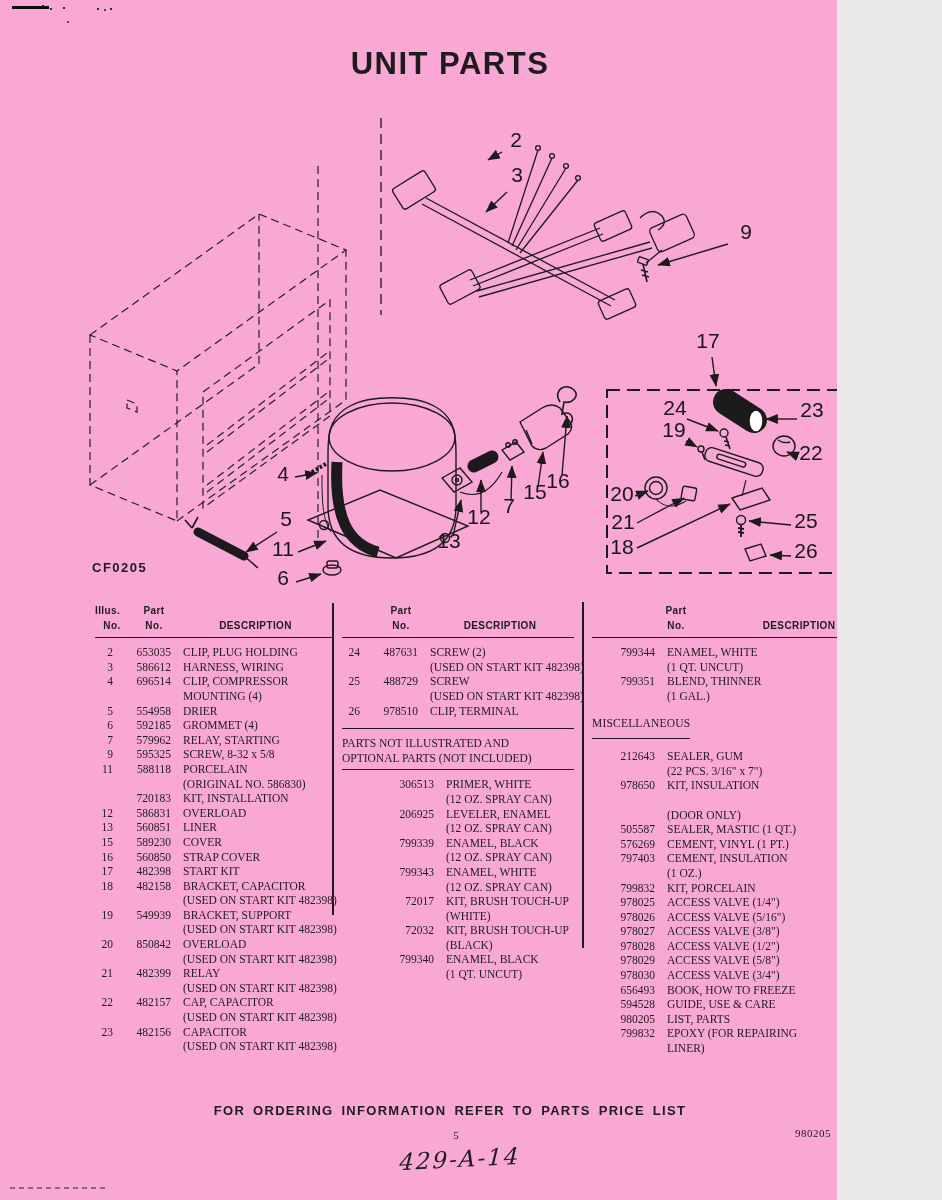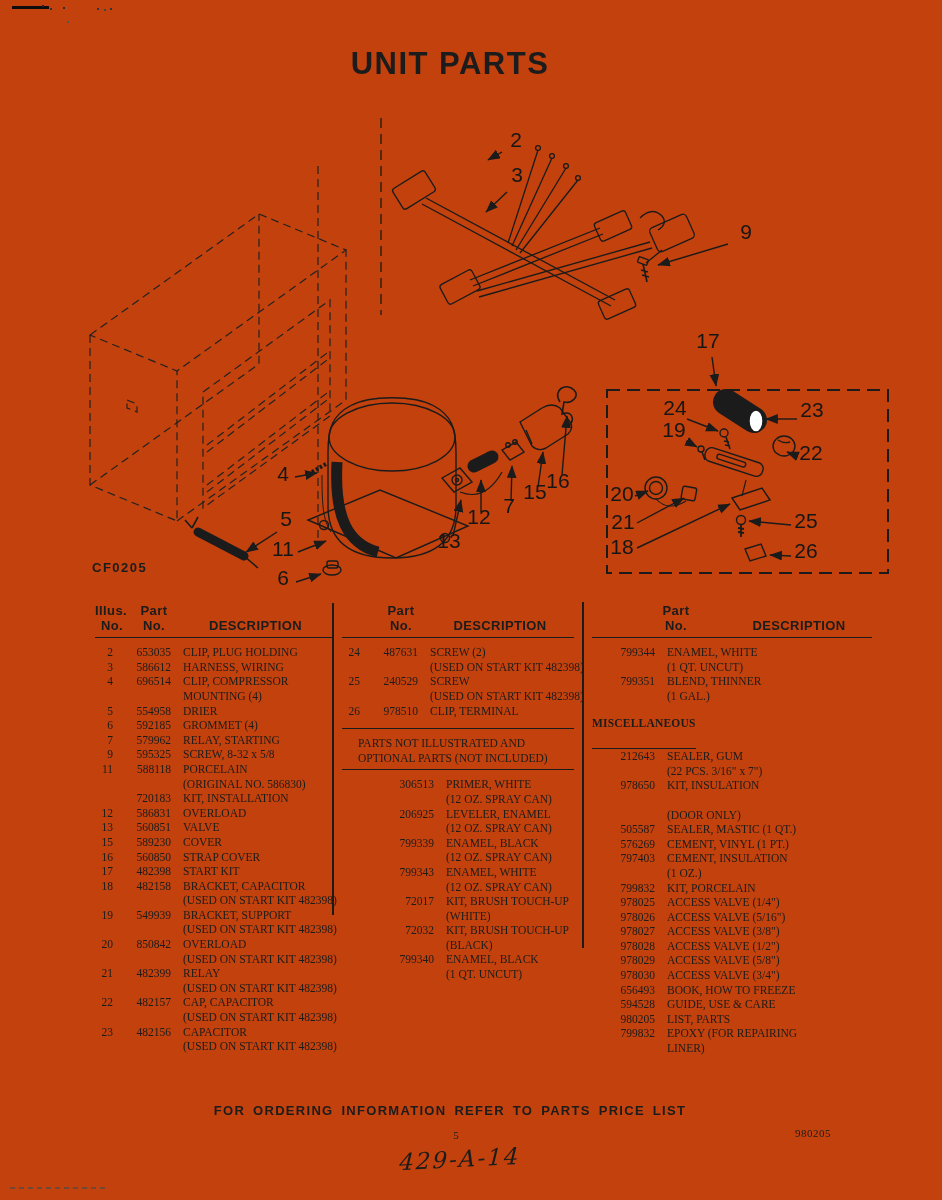--- a/index.html
+++ b/index.html
@@ -1,38 +1,38 @@
 <!DOCTYPE html>
 <html><head>
 <meta charset="utf-8">
 <style>
   html,body{margin:0;padding:0;background:#e8e8e8;}
-  .page{position:relative;width:942px;height:1200px;background:#c2410c;overflow:hidden;
+  .page{position:relative;width:837px;height:1200px;background:#f9a8d4;overflow:hidden;
         color:#1c1c1c;font-family:"Liberation Serif",serif;}
   .abs{position:absolute;}
   .title{top:48px;left:0;width:900px;text-align:center;
          font:bold 31px/1 "Liberation Sans",sans-serif;letter-spacing:1.5px;}
   .subtitle{top:85px;left:0;width:900px;text-align:center;
             font:bold 15px/1.2 "Liberation Sans",sans-serif;letter-spacing:.5px;}
   .figure-code{left:92px;top:560px;font:bold 13px "Liberation Sans",sans-serif;letter-spacing:1.5px;}
 
   
   .parts-col{position:absolute;font:11.5px/14.6px "Liberation Serif",serif;}
-  .thead{font-family:"Liberation Sans",sans-serif;font-weight:bold;font-size:13px;letter-spacing:.4px;}
+  .thead{font-family:"Liberation Sans",sans-serif;font-weight:bold;font-size:10px;letter-spacing:.4px;}
   .th-row{display:flex;}
   .hrule{border-top:1.7px solid #1b1b1b;margin:4px 0 7px;}
   .prow{display:flex;min-height:14.6px;}
   .c-il{flex:none;width:18px;text-align:right;white-space:nowrap;}
   .c-pn{flex:none;width:52px;text-align:right;margin-left:6px;white-space:nowrap;}
   .c-ds{margin-left:12px;white-space:nowrap;}
   .col3 .c-pn{width:63px;margin-left:0;}
   .indent .c-pn{width:68px;}
-  .sect-title{display:inline-block;border-bottom:1.5px solid #1b1b1b;padding-bottom:18px;
-              font-weight:700;margin:12px 0 0;letter-spacing:.2px;}
-  .note-block{margin:1px 16px;}
+  .sect-title{display:inline-block;border-bottom:1.5px solid #1b1b1b;padding-bottom:8px;
+              font-weight:400;margin:12px 0 10px;letter-spacing:.2px;}
+  .note-block{margin:1px 0;}
   .vdiv{position:absolute;width:1.6px;background:#1b1b1b;}
 
   
   .footer-note{top:1103px;left:0;width:900px;text-align:center;
                font:bold 13px "Liberation Sans",sans-serif;letter-spacing:1.3px;word-spacing:3px;}
   .page-number{top:1129px;left:0;width:912px;text-align:center;font:11px "Liberation Serif",serif;}
   .doc-number{top:1127px;left:795px;font:11px "Liberation Serif",serif;letter-spacing:.5px;}
   .handwritten{top:1146px;left:360px;width:200px;text-align:center;
                font:italic 23px "DejaVu Serif",serif;transform:rotate(-3deg) skewX(-6deg);
                letter-spacing:2px;}
@@ -269,21 +269,21 @@
         <span class="c-ds">KIT, INSTALLATION</span>
       </div>
       <div class="prow">
         <span class="c-il">12</span>
         <span class="c-pn">586831</span>
         <span class="c-ds">OVERLOAD</span>
       </div>
       <div class="prow">
         <span class="c-il">13</span>
         <span class="c-pn">560851</span>
-        <span class="c-ds">VALVE</span>
+        <span class="c-ds">LINER</span>
       </div>
       <div class="prow">
         <span class="c-il">15</span>
         <span class="c-pn">589230</span>
         <span class="c-ds">COVER</span>
       </div>
       <div class="prow">
         <span class="c-il">16</span>
         <span class="c-pn">560850</span>
         <span class="c-ds">STRAP COVER</span>
@@ -372,21 +372,21 @@
         <span class="c-pn">487631</span>
         <span class="c-ds">SCREW (2)</span>
       </div>
       <div class="prow">
         <span class="c-il"></span>
         <span class="c-pn"></span>
         <span class="c-ds">(USED ON START KIT 482398)</span>
       </div>
       <div class="prow">
         <span class="c-il">25</span>
-        <span class="c-pn">240529</span>
+        <span class="c-pn">488729</span>
         <span class="c-ds">SCREW</span>
       </div>
       <div class="prow">
         <span class="c-il"></span>
         <span class="c-pn"></span>
         <span class="c-ds">(USED ON START KIT 482398)</span>
       </div>
       <div class="prow">
         <span class="c-il">26</span>
         <span class="c-pn">978510</span>

